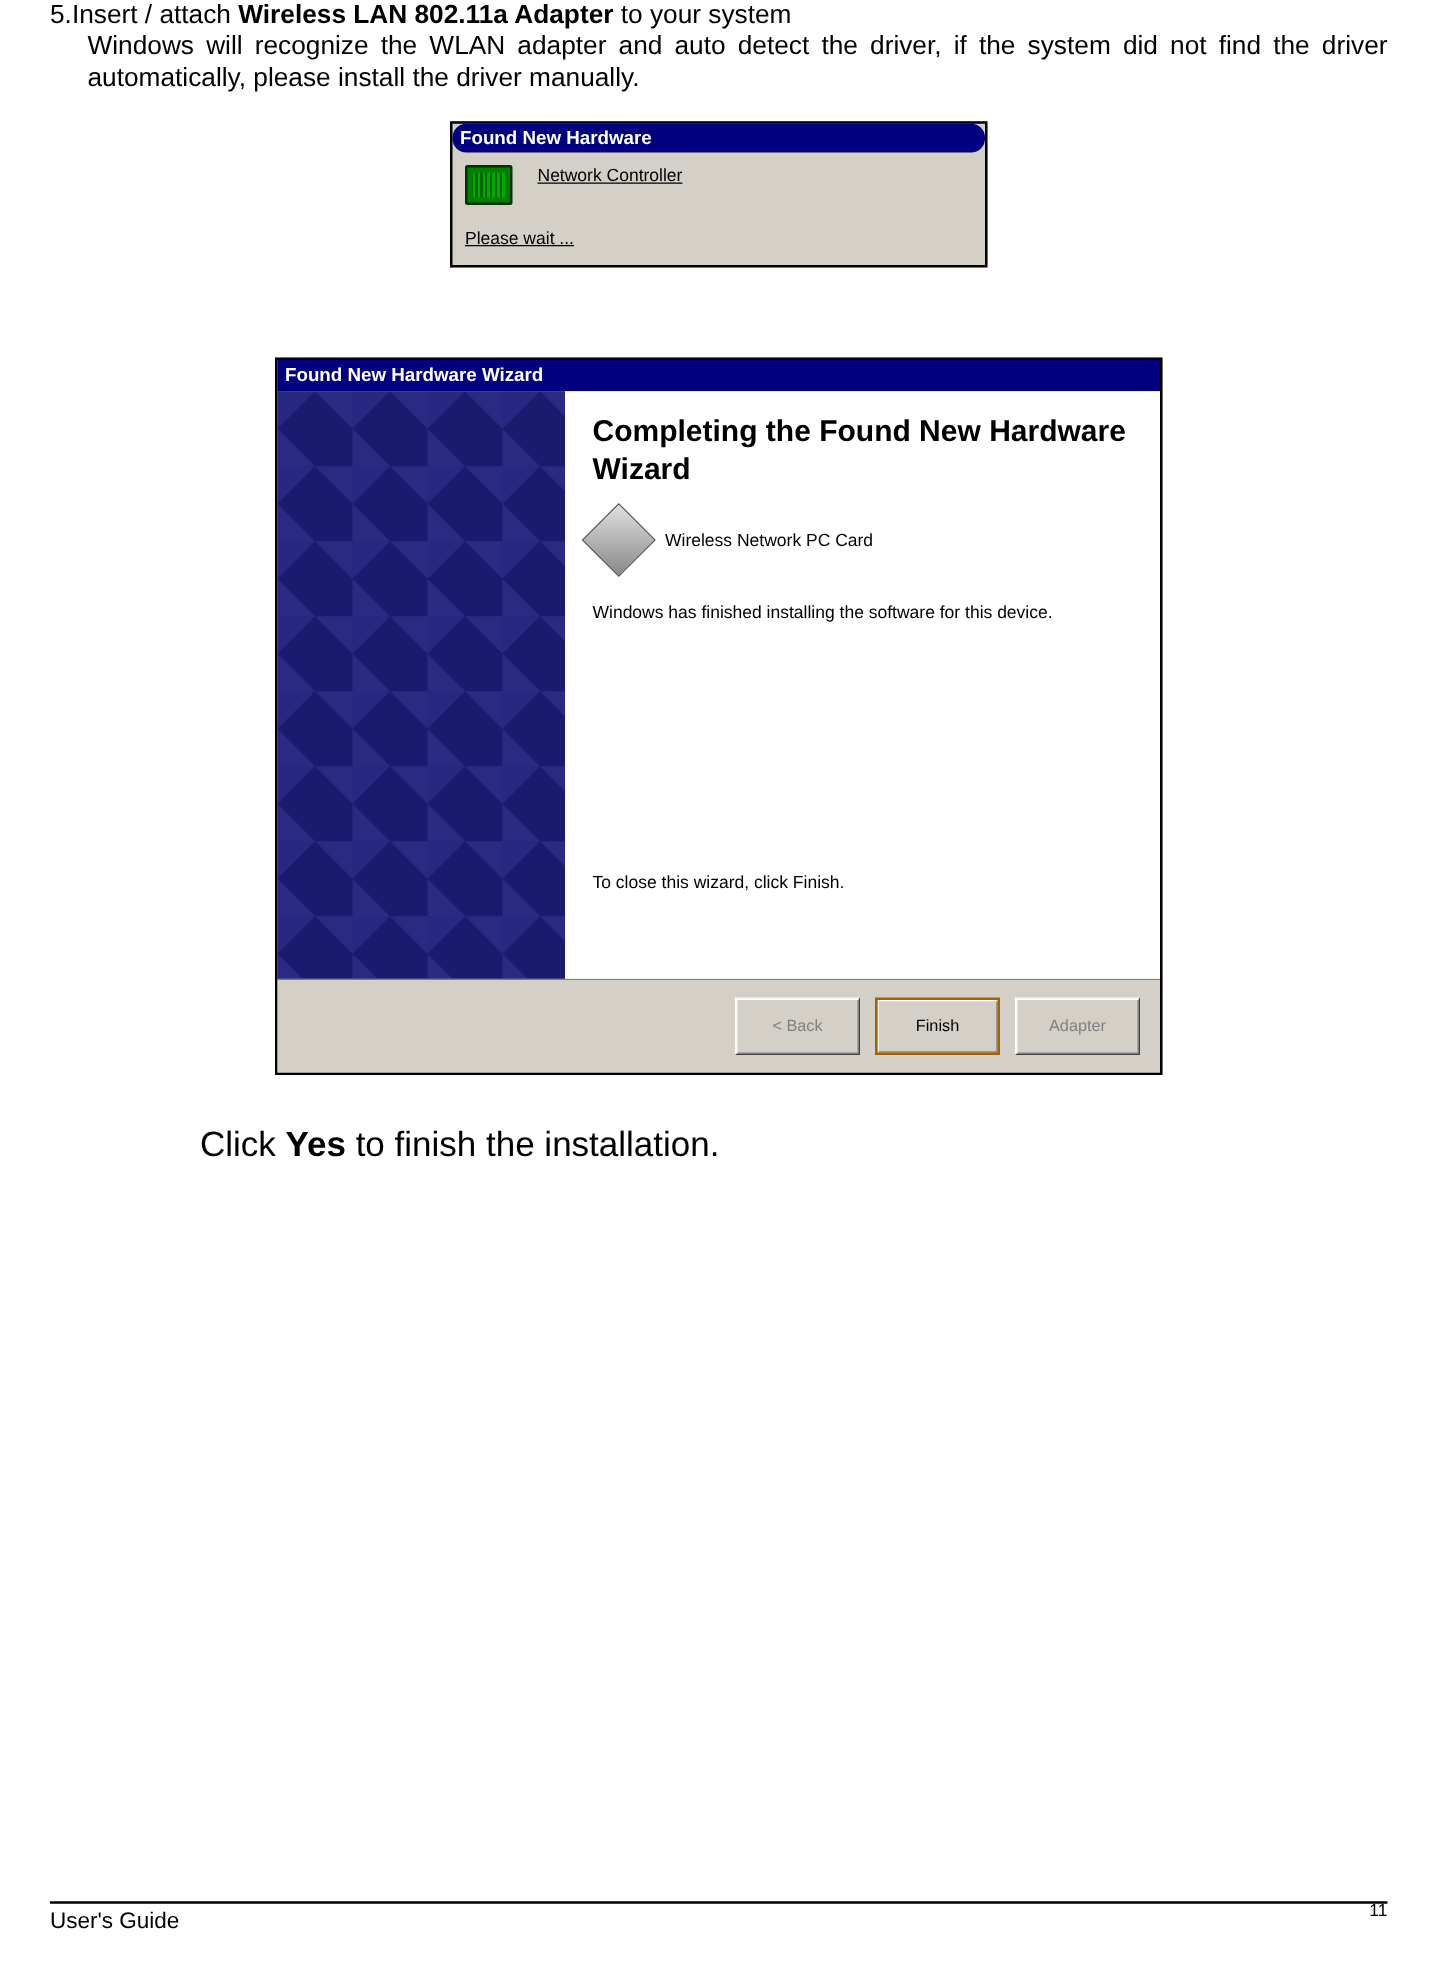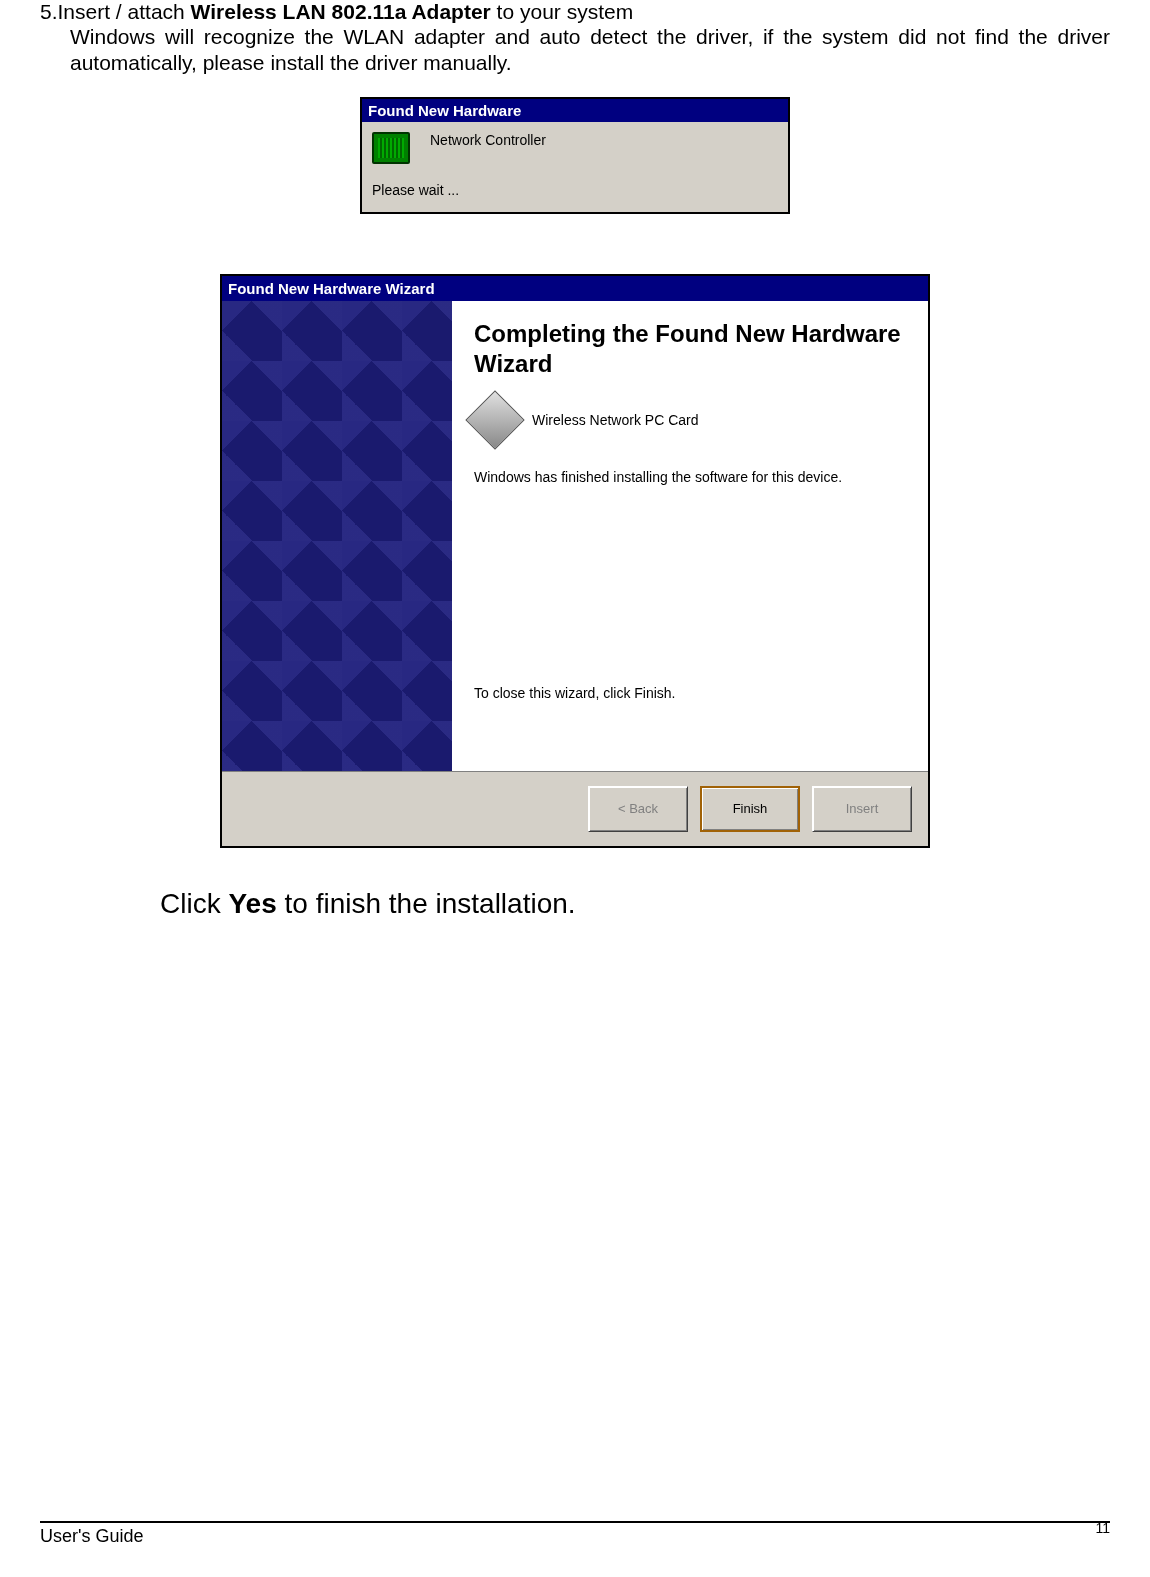--- a/index.html
+++ b/index.html
@@ -32,25 +32,27 @@
       background: #d4d0c8;
       text-align: left;
     }
     .titlebar1 {
       background: #000080;
       color: #fff;
       font-weight: bold;
       font-size: 15px;
       padding: 3px 6px;
       font-family: Tahoma, Arial, sans-serif;
+      border-radius: 11px;
     }
     .dlg1-body {
       padding: 10px 10px 14px 10px;
       font-family: Tahoma, Arial, sans-serif;
       font-size: 14px;
+      text-decoration: underline;
     }
     .dlg1-row1 { display: flex; align-items: flex-start; gap: 20px; margin-bottom: 18px; }
     .hw-icon {
       width: 38px; height: 32px;
       background: #008000;
       border: 2px solid #003300;
       border-radius: 2px;
       position: relative;
     }
     .hw-icon::before {
@@ -59,21 +61,21 @@
       left: 4px; top: 4px; right: 4px; bottom: 4px;
       background: repeating-linear-gradient(90deg, #00aa00 0 2px, #006600 2px 4px);
     }
     
     .dlg2 {
       display: inline-block;
       width: 710px;
       border: 2px solid #000;
       background: #d4d0c8;
       text-align: left;
-      margin-top: 40px;
+      margin-top: 52px;
     }
     .titlebar2 {
       background: #000080;
       color: #fff;
       font-weight: bold;
       font-size: 15px;
       padding: 4px 6px;
       font-family: Tahoma, Arial, sans-serif;
     }
     .dlg2-body {
@@ -189,21 +191,21 @@
           <div class="pc-icon"></div>
           <div class="pc-label">Wireless Network PC Card</div>
         </div>
         <div class="install-text">Windows has finished installing the software for this device.</div>
         <div class="close-text">To close this wizard, click Finish.</div>
       </div>
     </div>
     <div class="dlg2-buttons">
       <div class="win-btn">&lt; Back</div>
       <div class="win-btn default">Finish</div>
-      <div class="win-btn">Insert</div>
+      <div class="win-btn">Adapter</div>
     </div>
   </div>
 </div>
 
 <div class="post-text">
   <span>Click </span><span class="bold">Yes</span><span> to finish the installation.</span>
 </div>
 
 <div class="footer">
   <span>User's Guide</span>

